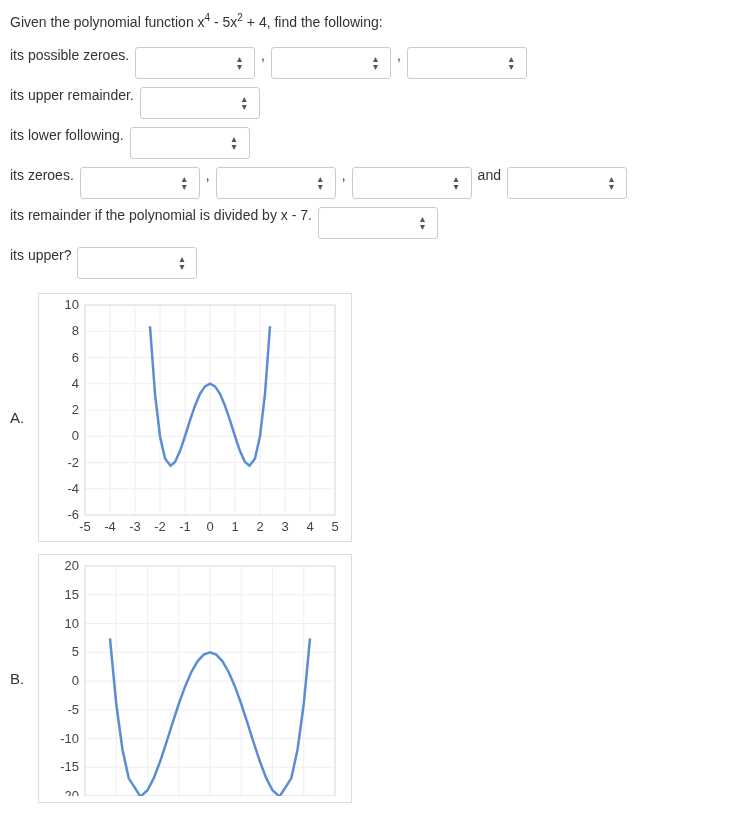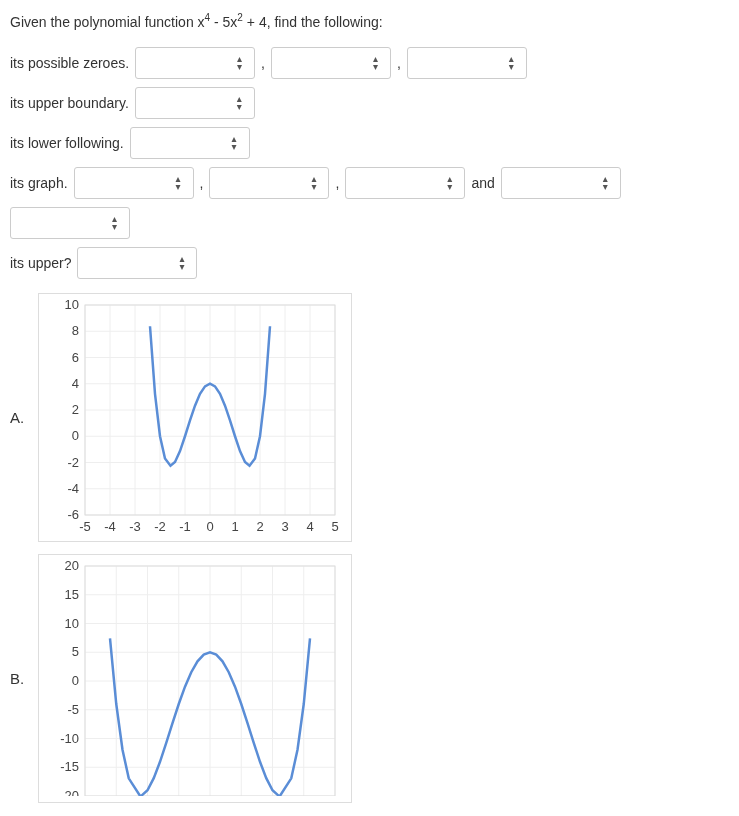--- a/index.html
+++ b/index.html
@@ -6,21 +6,20 @@
     body {
       font-family: Arial, sans-serif;
       font-size: 14px;
       color: #333;
       padding: 10px;
       width: 739px;
       background: #fff;
     }
     .line {
       display: flex;
-      align-items: center;
       flex-wrap: wrap;
       margin: 8px 0;
       gap: 6px;
     }
     .qtext {
       line-height: 1.5;
       margin-bottom: 14px;
     }
     sup { font-size: 10px; vertical-align: super; }
     .dropdown {
@@ -77,53 +76,54 @@
   <div class="dropdown">
       <span class="arrows">▴<br>▾</span>
     </div>
   <span>,</span>
   <div class="dropdown">
       <span class="arrows">▴<br>▾</span>
     </div>
 </div>
 
 <div class="line">
-  <span class="label">its upper boundary.</span>
+  <span class="label">its upper remainder.</span>
   <div class="dropdown">
       <span class="arrows">▴<br>▾</span>
     </div>
 </div>
 
 <div class="line">
   <span class="label">its lower following.</span>
   <div class="dropdown">
       <span class="arrows">▴<br>▾</span>
     </div>
 </div>
 
 <div class="line">
-  <span class="label">its graph.</span>
+  <span class="label">its zeroes.</span>
   <div class="dropdown">
       <span class="arrows">▴<br>▾</span>
     </div>
   <span>,</span>
   <div class="dropdown">
       <span class="arrows">▴<br>▾</span>
     </div>
   <span>,</span>
   <div class="dropdown">
       <span class="arrows">▴<br>▾</span>
     </div>
   <span class="label">and</span>
   <div class="dropdown">
       <span class="arrows">▴<br>▾</span>
     </div>
 </div>
 
 <div class="line">
+  <span class="label">its remainder if the polynomial is divided by x - 7.</span>
   <div class="dropdown">
       <span class="arrows">▴<br>▾</span>
     </div>
 </div>
 
 <div class="line">
   <span class="label">its upper?</span>
   <div class="dropdown">
       <span class="arrows">▴<br>▾</span>
     </div>

